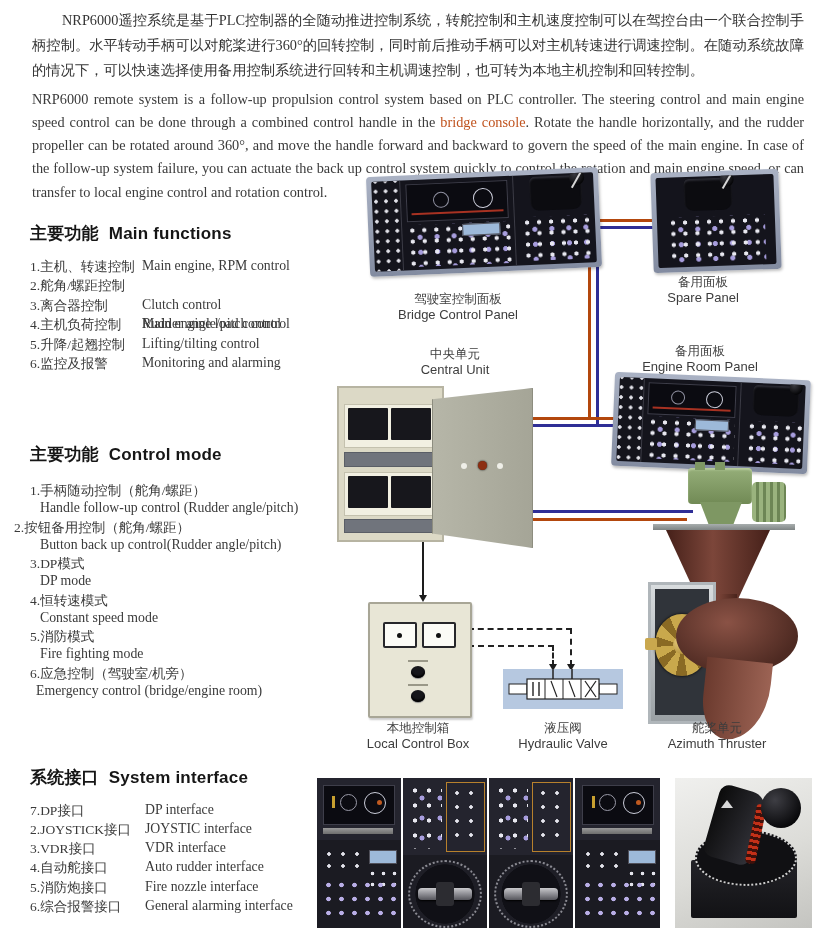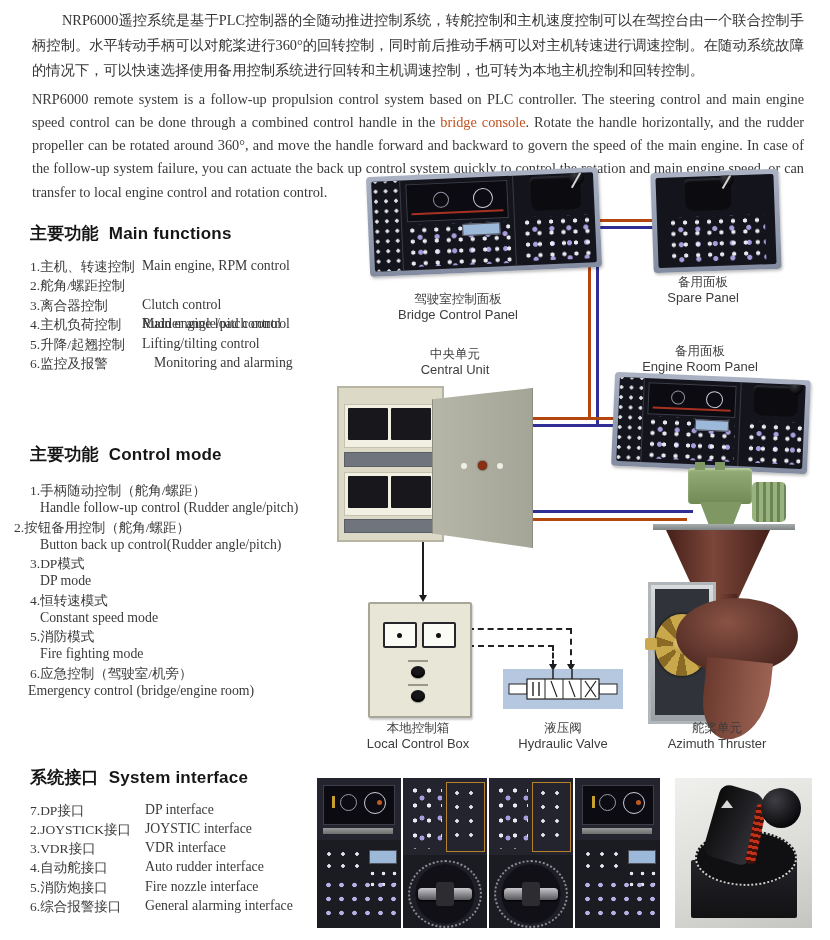--- a/index.html
+++ b/index.html
@@ -69,35 +69,35 @@
   <div class="abs li-en" style="left:142px;top:258px;">Main engine, RPM control</div>
   <div class="abs li-zh" style="left:30px;top:277px;">2.舵角/螺距控制</div>
   <div class="abs li-en" style="left:142px;top:277px;margin-top:39px;">Rudder angle/pitch control</div>
   <div class="abs li-zh" style="left:30px;top:297px;">3.离合器控制</div>
   <div class="abs li-en" style="left:142px;top:297px;">Clutch control</div>
   <div class="abs li-zh" style="left:30px;top:316px;">4.主机负荷控制</div>
   <div class="abs li-en" style="left:142px;top:316px;">Main engine load control</div>
   <div class="abs li-zh" style="left:30px;top:336px;">5.升降/起翘控制</div>
   <div class="abs li-en" style="left:142px;top:336px;">Lifting/tilting control</div>
   <div class="abs li-zh" style="left:30px;top:355px;">6.监控及报警</div>
-  <div class="abs li-en" style="left:154px;top:355px;">Monitoring and alarming</div>
+  <div class="abs li-en" style="left:142px;top:355px;">Monitoring and alarming</div>
 
   <div class="abs sec-head" style="left:30px;top:443px;"><span>主要功能</span><span class="en">Control mode</span></div>
   <div class="abs li-zh" style="left:30px;top:482px;">1.手柄随动控制（舵角/螺距）</div>
   <div class="abs li-en" style="left:40px;top:500px;">Handle follow-up control (Rudder angle/pitch)</div>
   <div class="abs li-zh" style="left:14px;top:519px;">2.按钮备用控制（舵角/螺距）</div>
   <div class="abs li-en" style="left:40px;top:537px;">Button back up control(Rudder angle/pitch)</div>
   <div class="abs li-zh" style="left:30px;top:555px;">3.DP模式</div>
   <div class="abs li-en" style="left:40px;top:573px;">DP mode</div>
   <div class="abs li-zh" style="left:30px;top:592px;">4.恒转速模式</div>
   <div class="abs li-en" style="left:40px;top:610px;">Constant speed mode</div>
   <div class="abs li-zh" style="left:30px;top:628px;">5.消防模式</div>
   <div class="abs li-en" style="left:40px;top:646px;">Fire fighting mode</div>
   <div class="abs li-zh" style="left:30px;top:665px;">6.应急控制（驾驶室/机旁）</div>
-  <div class="abs li-en" style="left:28px;top:683px;">Emergency control (bridge/engine room)</div>
+  <div class="abs li-en" style="left:36px;top:683px;">Emergency control (bridge/engine room)</div>
 
   <div class="abs sec-head" style="left:30px;top:766px;"><span>系统接口</span><span class="en">System interface</span></div>
   <div class="abs li-zh" style="left:30px;top:802px;">7.DP接口</div>
   <div class="abs li-en" style="left:145px;top:802px;">DP interface</div>
   <div class="abs li-zh" style="left:30px;top:821px;">2.JOYSTICK接口</div>
   <div class="abs li-en" style="left:145px;top:821px;">JOYSTIC interface</div>
   <div class="abs li-zh" style="left:30px;top:840px;">3.VDR接口</div>
   <div class="abs li-en" style="left:145px;top:840px;">VDR interface</div>
   <div class="abs li-zh" style="left:30px;top:859px;">4.自动舵接口</div>
   <div class="abs li-en" style="left:145px;top:859px;">Auto rudder interface</div>

